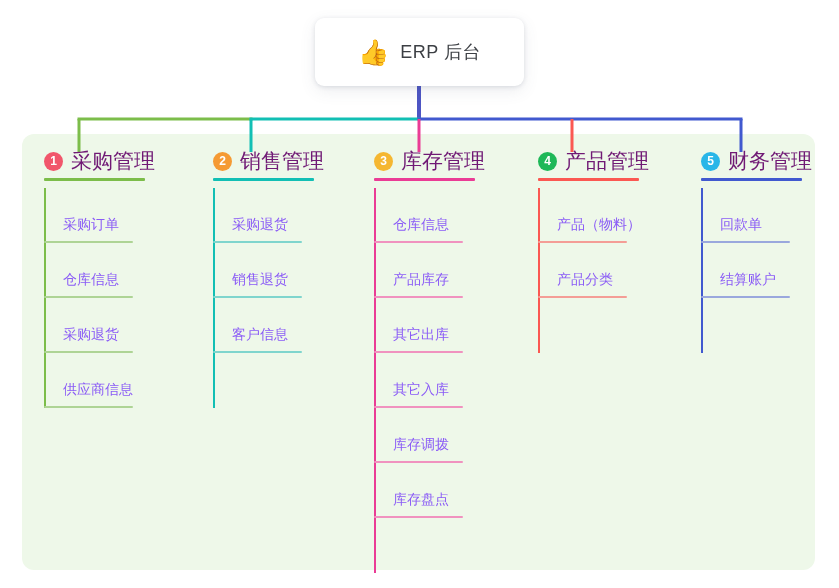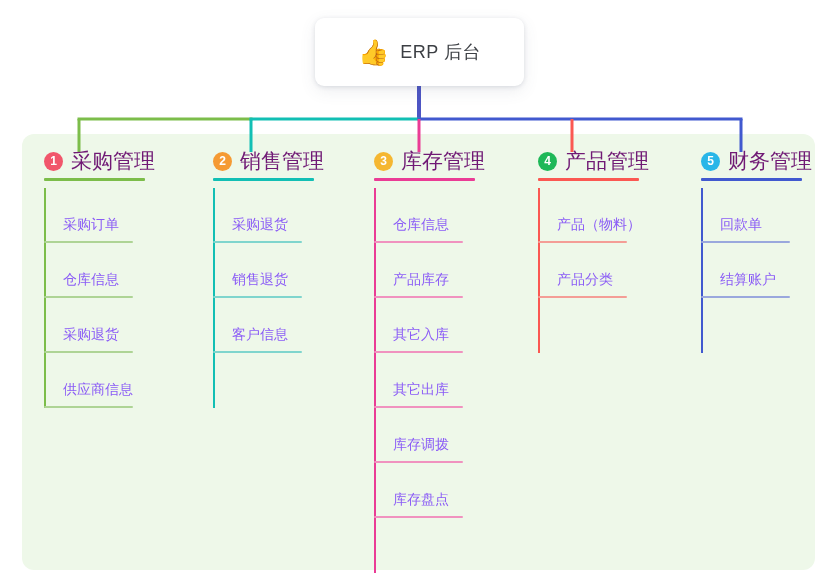--- a/index.html
+++ b/index.html
@@ -237,25 +237,25 @@
           <div class="trunk" style="background: rgb(234, 60, 149); height: 385px;"></div>
           <div class="leaf">
             <span class="leaf-label">仓库信息</span>
             <div class="leaf-rule" style="background: rgb(240, 146, 191);"></div>
           </div>
           <div class="leaf">
             <span class="leaf-label">产品库存</span>
             <div class="leaf-rule" style="background: rgb(240, 146, 191);"></div>
           </div>
           <div class="leaf">
+            <span class="leaf-label">其它出库</span>
+            <div class="leaf-rule" style="background: rgb(240, 146, 191);"></div>
+          </div>
+          <div class="leaf">
             <span class="leaf-label">其它入库</span>
-            <div class="leaf-rule" style="background: rgb(240, 146, 191);"></div>
-          </div>
-          <div class="leaf">
-            <span class="leaf-label">其它出库</span>
             <div class="leaf-rule" style="background: rgb(240, 146, 191);"></div>
           </div>
           <div class="leaf">
             <span class="leaf-label">库存调拨</span>
             <div class="leaf-rule" style="background: rgb(240, 146, 191);"></div>
           </div>
           <div class="leaf">
             <span class="leaf-label">库存盘点</span>
             <div class="leaf-rule" style="background: rgb(240, 146, 191);"></div>
           </div>

